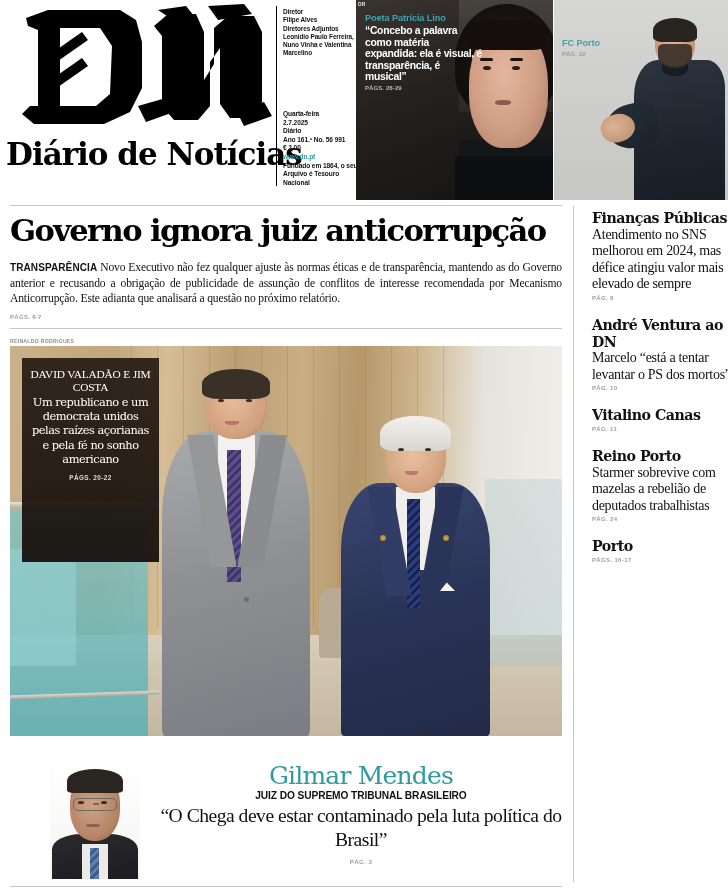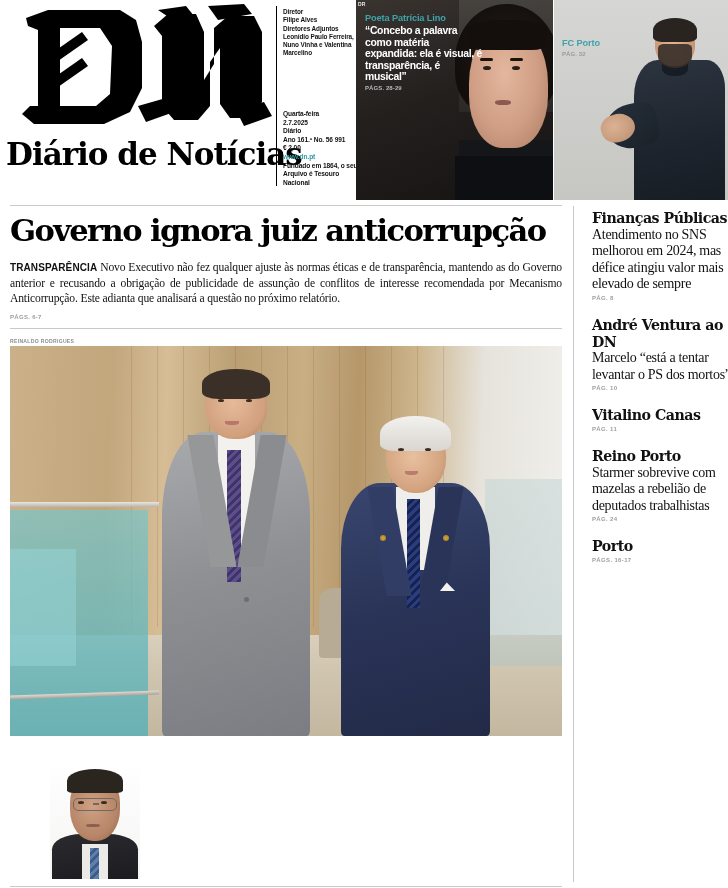--- a/index.html
+++ b/index.html
@@ -463,36 +463,47 @@
         <div class="m2-pin1"></div>
           <div class="m2-pin2"></div>
         <div class="m2-pocket"></div>
         <div class="m2-head"></div>
           <div class="m2-hair"></div>
         <div class="m2-eyeL"></div>
           <div class="m2-eyeR"></div>
           <div class="m2-smile"></div>
       </div>
 
+      <div class="photo-caption">
+        <div class="pc-name">DAVID VALADÃO E JIM COSTA</div>
+        <div class="pc-desc">Um republicano e um democrata unidos pelas raízes açorianas e pela fé no sonho americano</div>
+        <div class="pc-pg">PÁGS. 20-22</div>
+      </div>
     </div>
 
     <div class="bottom">
       <div class="gm-photo">
         <div class="gm-bg"></div>
         <div class="gm-suit"></div>
         <div class="gm-shirt"></div>
         <div class="gm-tie"></div>
         <div class="gm-head"></div>
         <div class="gm-hair"></div>
         <div class="gm-glass"></div>
         <div class="gm-glassbar"></div>
         <div class="gm-eyeL"></div>
           <div class="gm-eyeR"></div>
         <div class="gm-mouth"></div>
       </div>
+      <div class="gm-text">
+        <div class="gm-name">Gilmar Mendes</div>
+        <div class="gm-role">JUIZ DO SUPREMO TRIBUNAL BRASILEIRO</div>
+        <div class="gm-quote">“O Chega deve estar contaminado pela luta política do Brasil”</div>
+        <div class="gm-pg">PÁG. 3</div>
+      </div>
     </div>
 
     <div class="bottom-rule"></div>
   </div>
 
   <div class="sidebar">
     <div class="sb-rule"></div>
     <div class="sb-list">
 
       <div class="sb-item">

